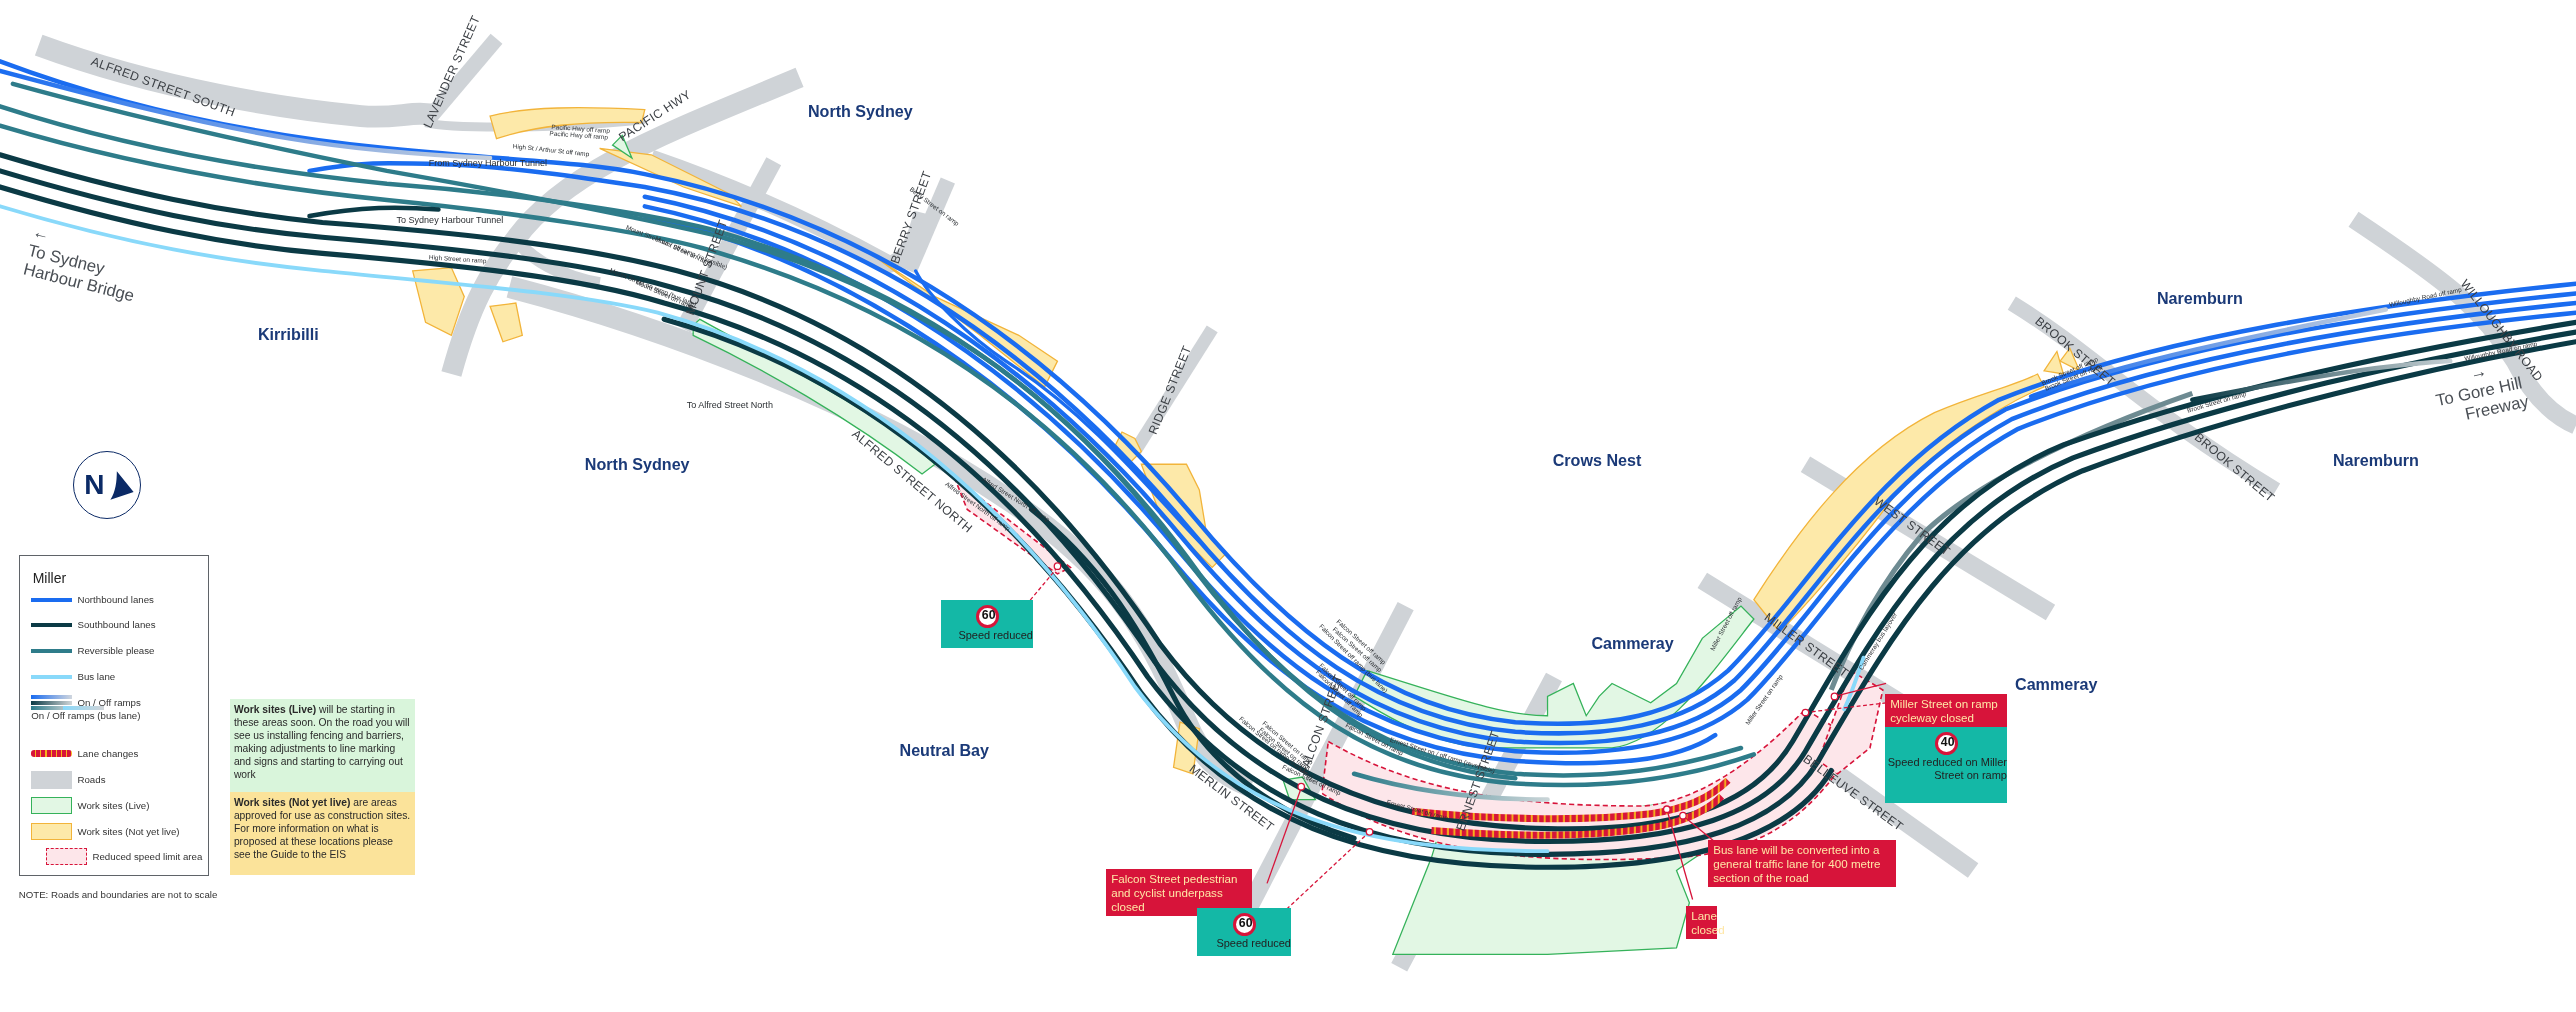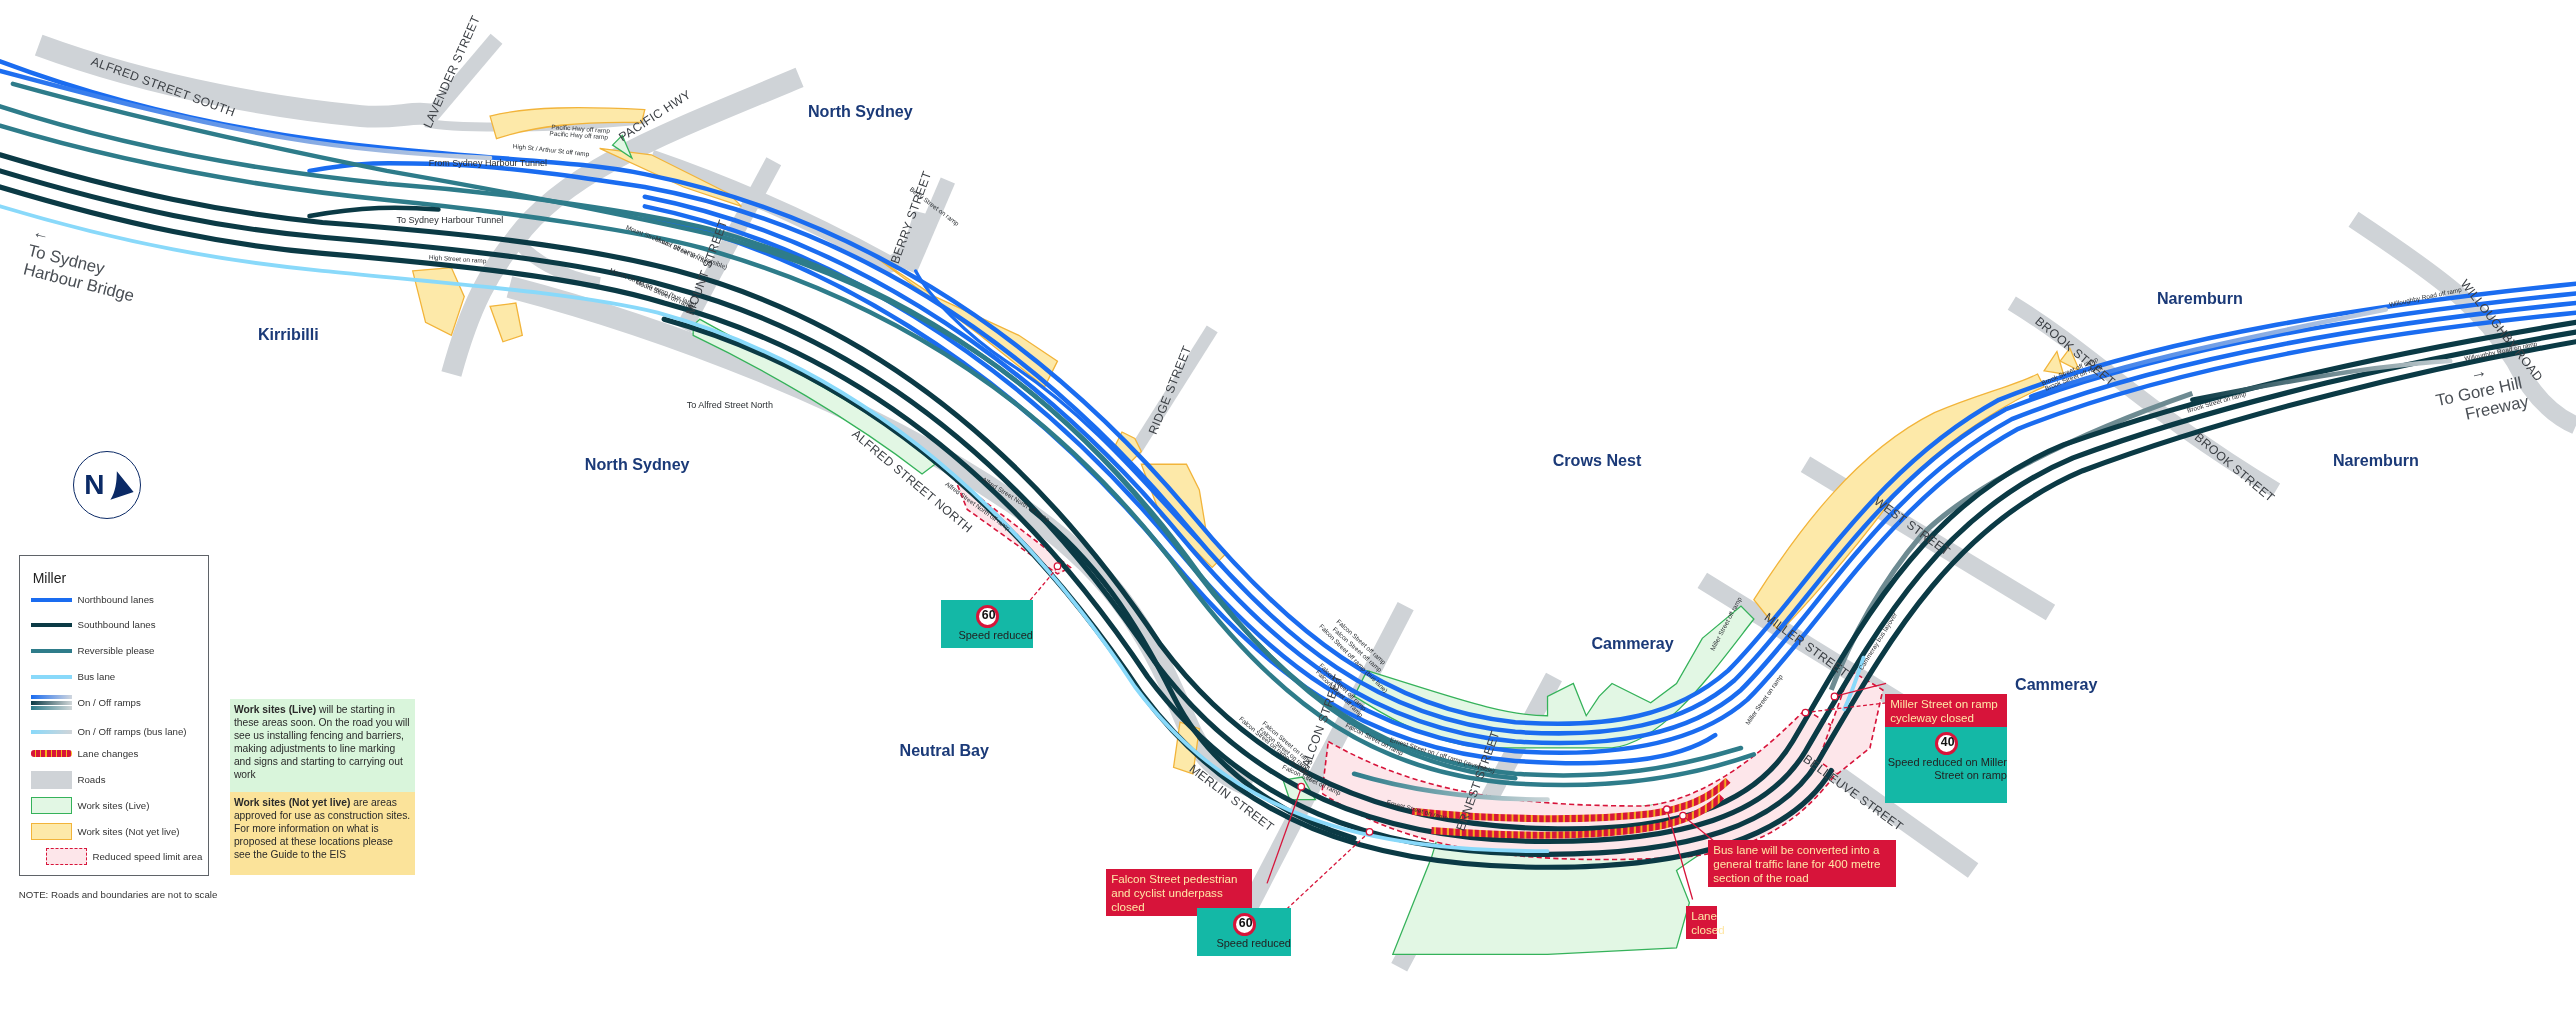--- a/index.html
+++ b/index.html
@@ -283,21 +283,21 @@
         <span class="legend-label">Bus lane</span>
       </div>
       <div class="legend-item" style="top: 137px;">
         <div class="legend-swatch">
           <div style="height:3.9px;background:linear-gradient(90deg,#1a6cf0,#d0d6de);margin-bottom:1.9px"></div>
           <div style="height:3.9px;background:linear-gradient(90deg,#0b3a45,#d0d6d8);margin-bottom:1.9px"></div>
           <div style="height:3.9px;background:linear-gradient(90deg,#2e7c8a,#d0d6d8)"></div>
         </div>
         <span class="legend-label">On / Off ramps</span>
       </div>
-      <div class="legend-item" style="top: 166px;">
+      <div class="legend-item" style="top: 150px; flex-direction: column;">
         <div class="legend-swatch">
           <div style="height:3.9px;background:linear-gradient(90deg,#89d9fa,#d0d4d8)"></div>
         </div>
         <span class="legend-label">On / Off ramps (bus lane)</span>
       </div>
       <div class="legend-item" style="top: 188px;">
         <div class="legend-swatch">
           <div style="height:6.4px;border-radius:3.2px;background:repeating-linear-gradient(90deg,#d7143a 0 3.9px,#f7b21b 3.9px 5.2px)"></div>
         </div>
         <span class="legend-label">Lane changes</span>

